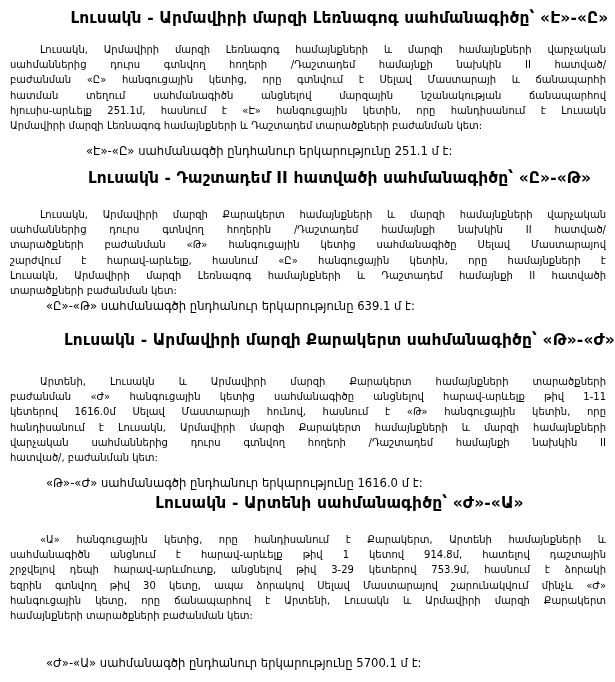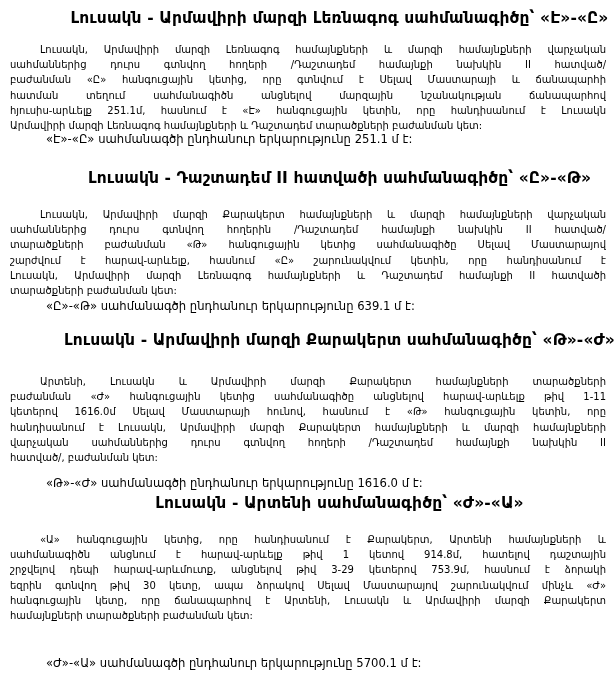--- a/index.html
+++ b/index.html
@@ -70,28 +70,28 @@
 
   <div class="title" style="top:9px;">Լուսակն - Արմավիրի մարզի Լեռնագոգ սահմանագիծը՝  «Է»-«Ը»</div>
   <div class="para" style="top:42px;">
     <span class="ln indent">Լուսակն, Արմավիրի մարզի Լեռնագոգ համայնքների և մարզի համայնքների վարչական</span>
     <span class="ln">սահմաններից դուրս գտնվող հողերի  /Դաշտադեմ համայնքի նախկին II հատված/</span>
     <span class="ln">բաժանման «Ը» հանգուցային կետից, որը գտնվում է Սելավ Մաստարայի և  ճանապարհի</span>
     <span class="ln">հատման տեղում սահմանագիծն անցնելով մարզային նշանակության  ճանապարհով</span>
     <span class="ln">հյուսիս-արևելք 251.1մ, հասնում է «Է» հանգուցային կետին, որը հանդիսանում է  Լուսակն</span>
     <span class="ln last">Արմավիրի մարզի Լեռնագոգ համայնքների և Դաշտադեմ տարածքների բաժանման կետ:</span>
   </div>
-  <div class="summary" style="top:132px;">«Է»-«Ը» սահմանագծի ընդհանուր երկարությունը 251.1 մ է:</div>
+  <div class="summary" style="top:144px;margin-left:40px;">«Է»-«Ը» սահմանագծի ընդհանուր երկարությունը 251.1 մ է:</div>
 
   <div class="title" style="top:169px;">Լուսակն -  Դաշտադեմ II հատվածի սահմանագիծը՝  «Ը»-«Թ»</div>
   <div class="para" style="top:207px;">
     <span class="ln indent">Լուսակն, Արմավիրի մարզի Քարակերտ համայնքների և մարզի համայնքների վարչական</span>
     <span class="ln">սահմաններից դուրս գտնվող հողերին  /Դաշտադեմ համայնքի նախկին II հատված/</span>
     <span class="ln">տարածքների  բաժանման «Թ» հանգուցային կետից սահմանագիծը Սելավ Մաստարայով</span>
-    <span class="ln">շարժվում է հարավ-արևելք,   հասնում «Ը» շարունակվում կետին, որը հանդիսանում է</span>
+    <span class="ln">շարժվում է հարավ-արևելք,   հասնում «Ը» հանգուցային կետին, որը համայնքների է</span>
     <span class="ln">Լուսակն, Արմավիրի մարզի Լեռնագոգ համայնքների և Դաշտադեմ համայնքի II հատվածի</span>
     <span class="ln last">տարածքների բաժանման կետ:</span>
   </div>
   <div class="summary" style="top:299px;">«Ը»-«Թ» սահմանագծի ընդհանուր երկարությունը 639.1 մ է:</div>
 
   <div class="title" style="top:331px;">Լուսակն - Արմավիրի մարզի Քարակերտ սահմանագիծը՝   «Թ»-«Ժ»</div>
   <div class="para" style="top:374px;">
     <span class="ln indent">Արտենի, Լուսակն և Արմավիրի մարզի Քարակերտ համայնքների տարածքների</span>
     <span class="ln">բաժանման «Ժ» հանգուցային կետից սահմանագիծը անցնելով  հարավ-արևելք թիվ 1-11</span>
     <span class="ln">կետերով  1616.0մ Սելավ Մաստարայի հունով,  հասնում է «Թ» հանգուցային կետին, որը</span>

